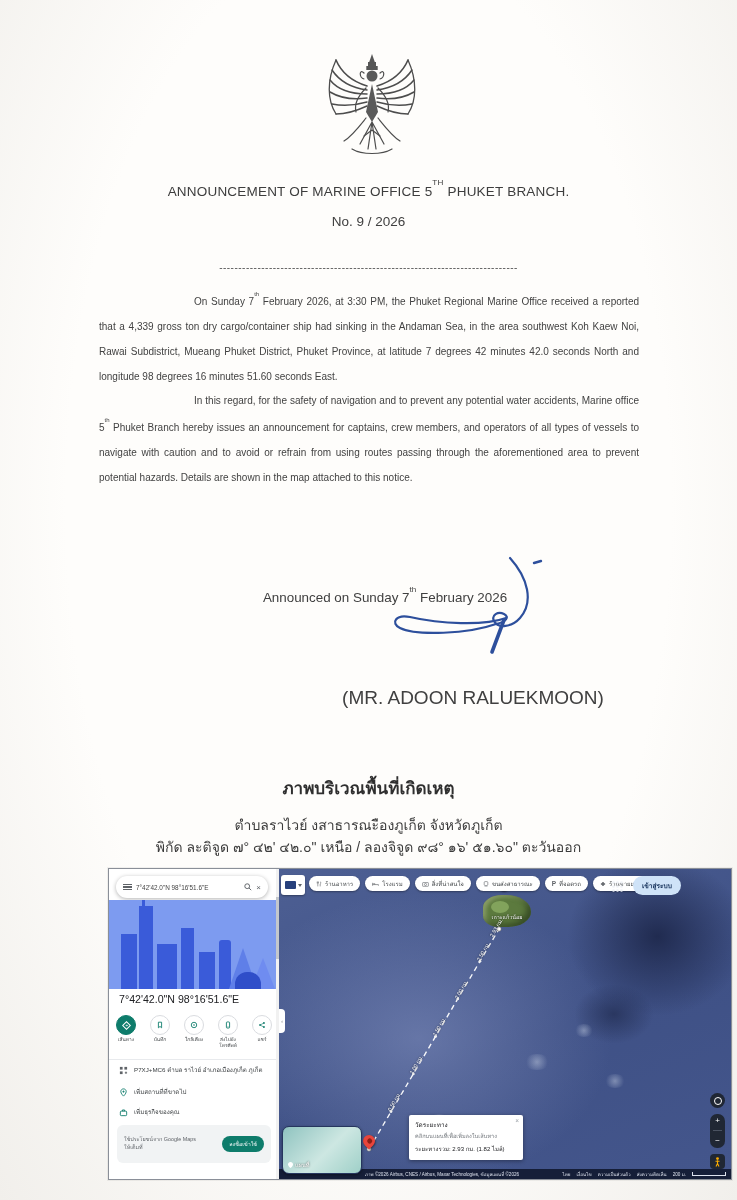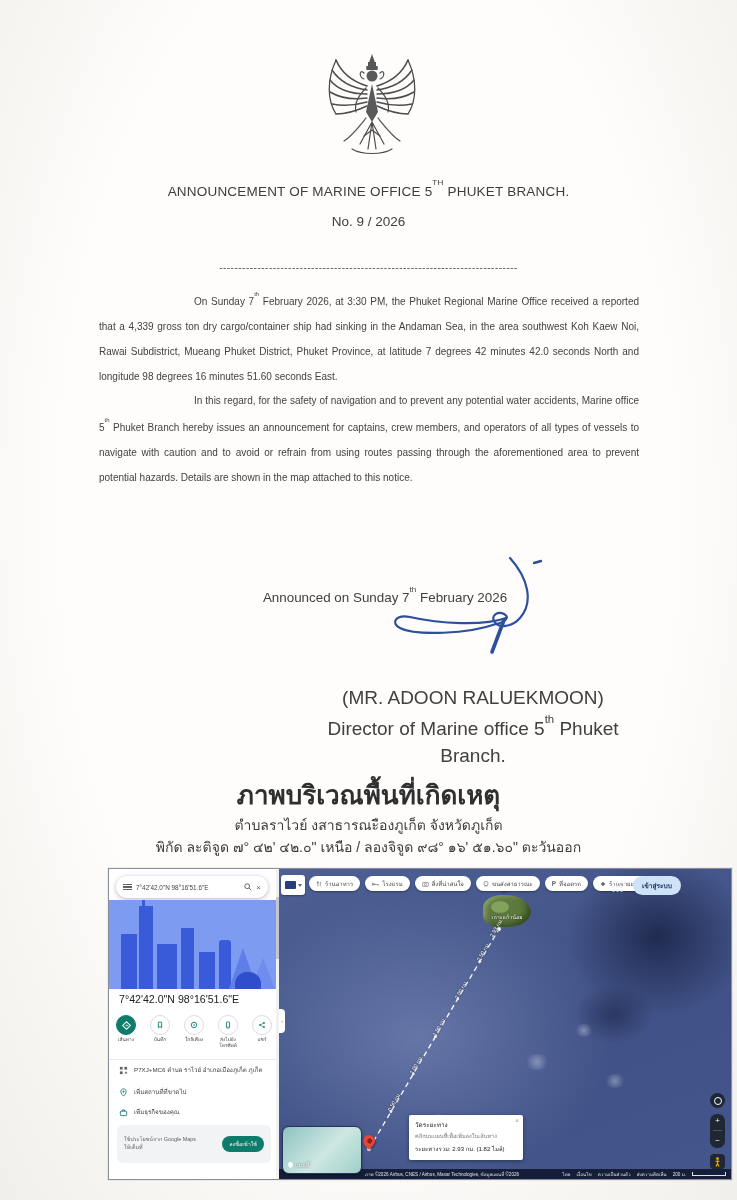--- a/index.html
+++ b/index.html
@@ -14,21 +14,21 @@
   .doc-warn{top:244px;font-size:13.5px;}
   .sep{top:262px;font-size:10px;letter-spacing:.5px;color:#555;}
   sup.s{font-size:60%;position:relative;top:-5px;}
   .para{left:99px;width:540px;font-size:10px;line-height:25px;text-align:justify;color:#424242;}
   .p1{top:287px;text-indent:95px;}
   .p2{top:388px;text-indent:95px;}
   .p3{top:530px;text-indent:95px;}
   .announced{top:560px;left:33px;right:0;text-align:center;font-size:13.4px;margin-top:30px;}
   .signature-svg{left:388px;top:556px;width:160px;height:125px;}
   .sigblock{left:313px;top:684px;width:320px;text-align:center;font-size:19px;line-height:27px;}
-  .thai-title{top:774px;font-size:26px;font-weight:bold;color:#2f2f2f;}
+  .thai-title{top:774px;font-size:17px;font-weight:bold;color:#2f2f2f;}
   .thai-sub1{top:814px;font-size:14px;color:#3b3b3b;}
   .thai-sub2{top:836px;font-size:14px;color:#3b3b3b;}
 
   
   .map{left:108px;top:868px;width:622px;height:310px;border:1px solid #8a8f98;background:#45568a;
        box-shadow:0 0 0 1px rgba(0,0,0,.05);overflow:hidden;font-family:"Liberation Sans",sans-serif;}
   .panel{position:absolute;left:0;top:0;width:170px;height:310px;background:#fff;z-index:5;}
   .searchbar{position:absolute;left:7px;top:7px;width:152px;height:22px;background:#fff;border-radius:12px;
              box-shadow:0 1px 4px rgba(0,0,0,.3);display:flex;align-items:center;padding:0 7px;box-sizing:border-box;gap:4px;}
   .hamburger{width:9px;display:flex;flex-direction:column;gap:1.6px;}
@@ -150,21 +150,20 @@
 
   <svg class="abs signature-svg" viewBox="0 0 160 125" fill="none" stroke="#2d4f9c" stroke-linecap="round">
     <path d="M122 2 C140 22 146 46 132 62 C124 71 110 73 106 65 C103 59 110 55 116 58 C122 61 118 66 108 68" stroke-width="2.2"></path>
     <path d="M108 68 C80 78 28 80 12 72 C2 67 8 58 22 61 C52 68 96 70 118 62" stroke-width="2.2"></path>
     <path d="M116 64 L104 96" stroke-width="3.6"></path>
     <path d="M146 7 L153 5" stroke-width="2.4"></path>
   </svg>
 
   <div class="abs sigblock">
     <div>(MR. ADOON RALUEKMOON)</div>
-    <div><span>Director of Marine office 5</span><sup class="s">th</sup><span> Phuket Branch.</span></div>
   </div>
 
   <div class="abs ctr thai-title">ภาพบริเวณพื้นที่เกิดเหตุ</div>
   <div class="abs ctr thai-sub1">ตำบลราไวย์ งสาธารณะืองภูเก็ต จังหวัดภูเก็ต</div>
   <div class="abs ctr thai-sub2">พิกัด ละติจูด ๗° ๔๒' ๔๒.๐" เหนือ / ลองจิจูด ๙๘° ๑๖' ๕๑.๖๐" ตะวันออก</div>
 
   <div class="abs map">
 
     <div class="panel">
       <div class="searchbar">

